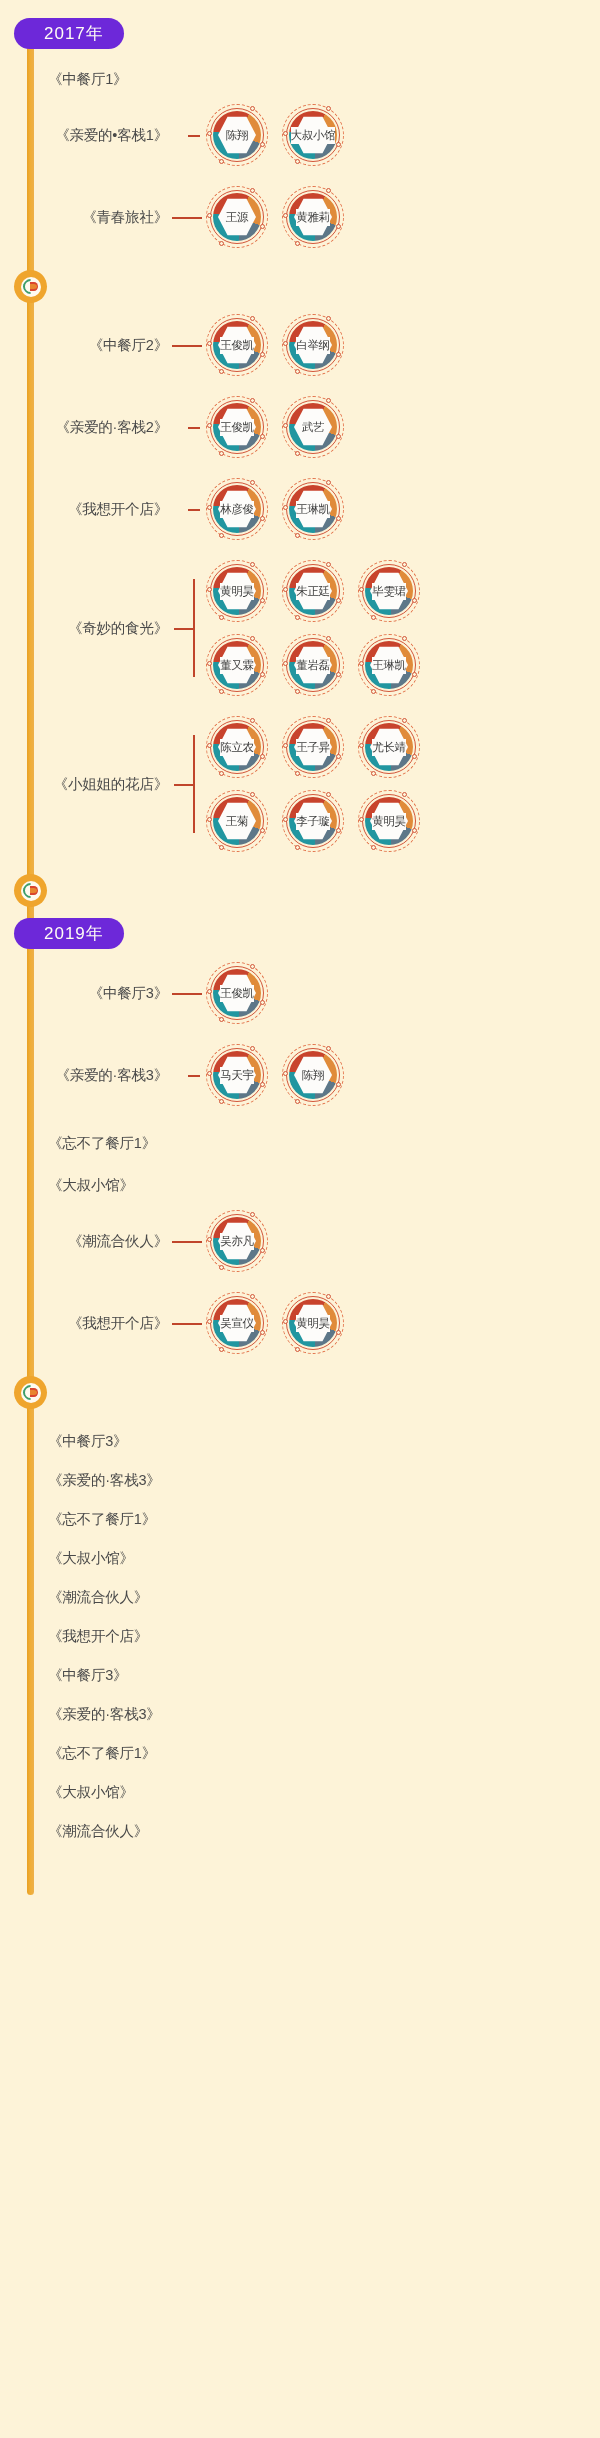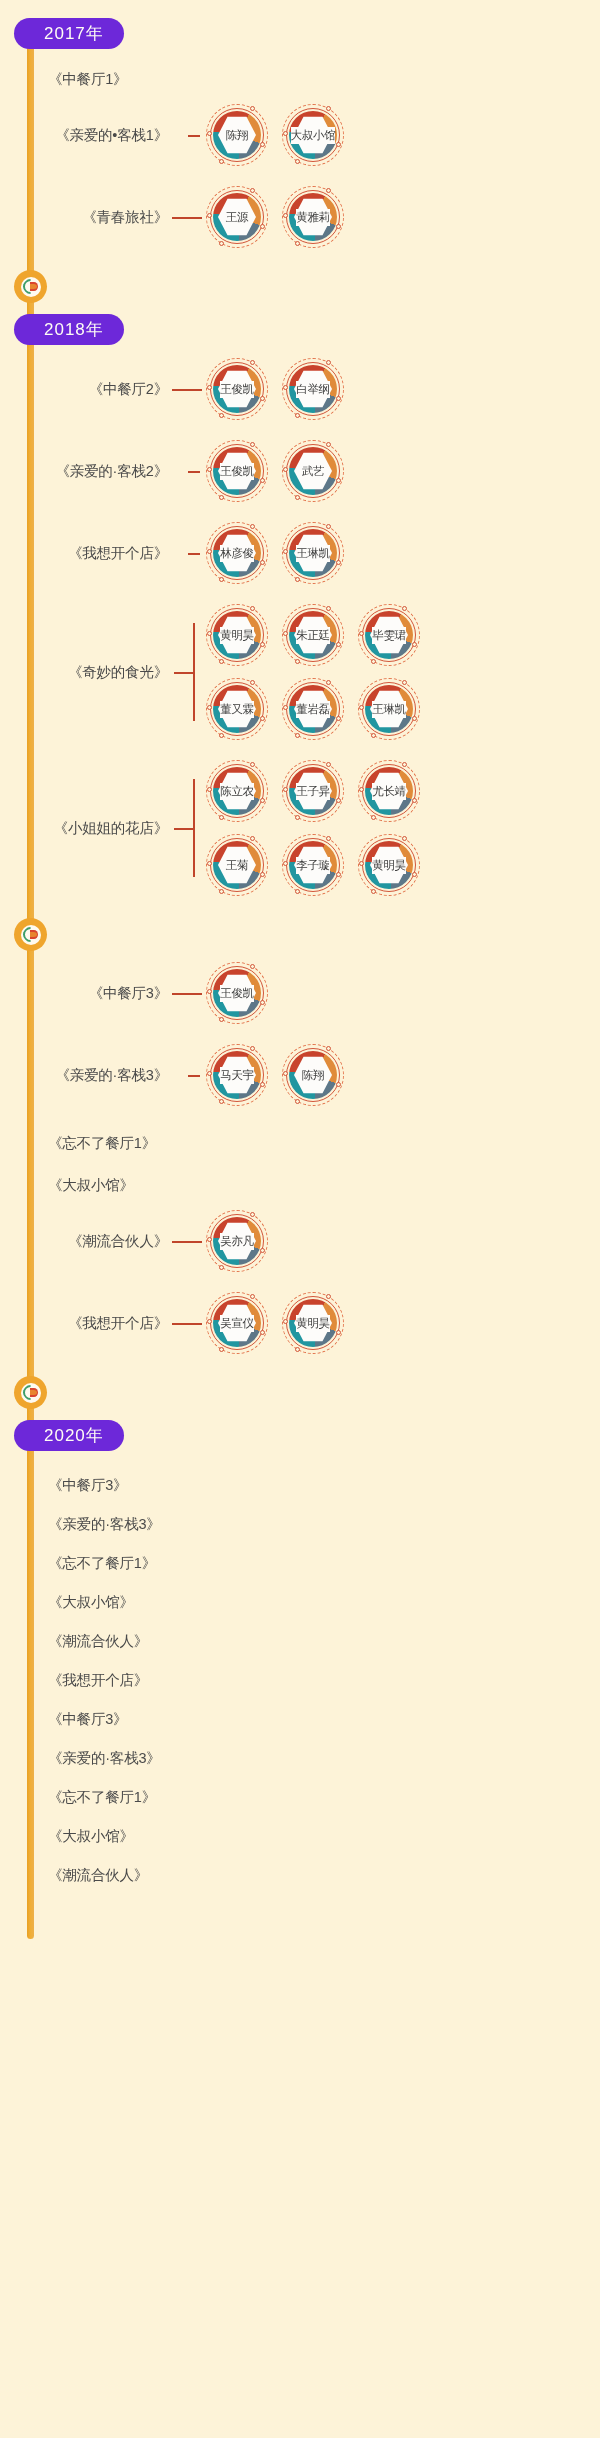--- a/index.html
+++ b/index.html
@@ -350,23 +350,20 @@
         <div class="gap20"></div>
       </div>
       <div class="node-block">
         <div class="node">
           <div class="inner">
             <div class="arc"></div>
             <div class="leaf"></div>
           </div>
         </div>
       </div>
-      <div class="year-block">
-        <div class="year-pill">2018年</div>
-      </div>
       <div class="sec">
         <div class="show-row">
           <div class="show-label">《中餐厅2》</div>
           <div class="conn line"></div>
           <div class="badge-rows">
             <div class="badges">
               <div class="badge">
                 <div class="dashring"></div>
                 <div class="segring"></div>
                 <div class="thinring"></div>
@@ -646,20 +643,23 @@
         <div class="gap20"></div>
       </div>
       <div class="node-block">
         <div class="node">
           <div class="inner">
             <div class="arc"></div>
             <div class="leaf"></div>
           </div>
         </div>
       </div>
+      <div class="year-block">
+        <div class="year-pill">2019年</div>
+      </div>
       <div class="sec">
         <div class="show-row">
           <div class="show-label">《中餐厅3》</div>
           <div class="conn line"></div>
           <div class="badge-rows">
             <div class="badges">
               <div class="badge">
                 <div class="dashring"></div>
                 <div class="segring"></div>
                 <div class="thinring"></div>
@@ -778,23 +778,20 @@
         <div class="gap20"></div>
       </div>
       <div class="node-block">
         <div class="node">
           <div class="inner">
             <div class="arc"></div>
             <div class="leaf"></div>
           </div>
         </div>
       </div>
-      <div class="year-block">
-        <div class="year-pill">2020年</div>
-      </div>
       <div class="sec bare-list">
         <div class="show-row bare">
           <div class="show-label">《中餐厅3》</div>
         </div>
         <div class="gap8"></div>
         <div class="show-row bare">
           <div class="show-label">《亲爱的·客栈3》</div>
         </div>
         <div class="gap8"></div>
         <div class="show-row bare">

